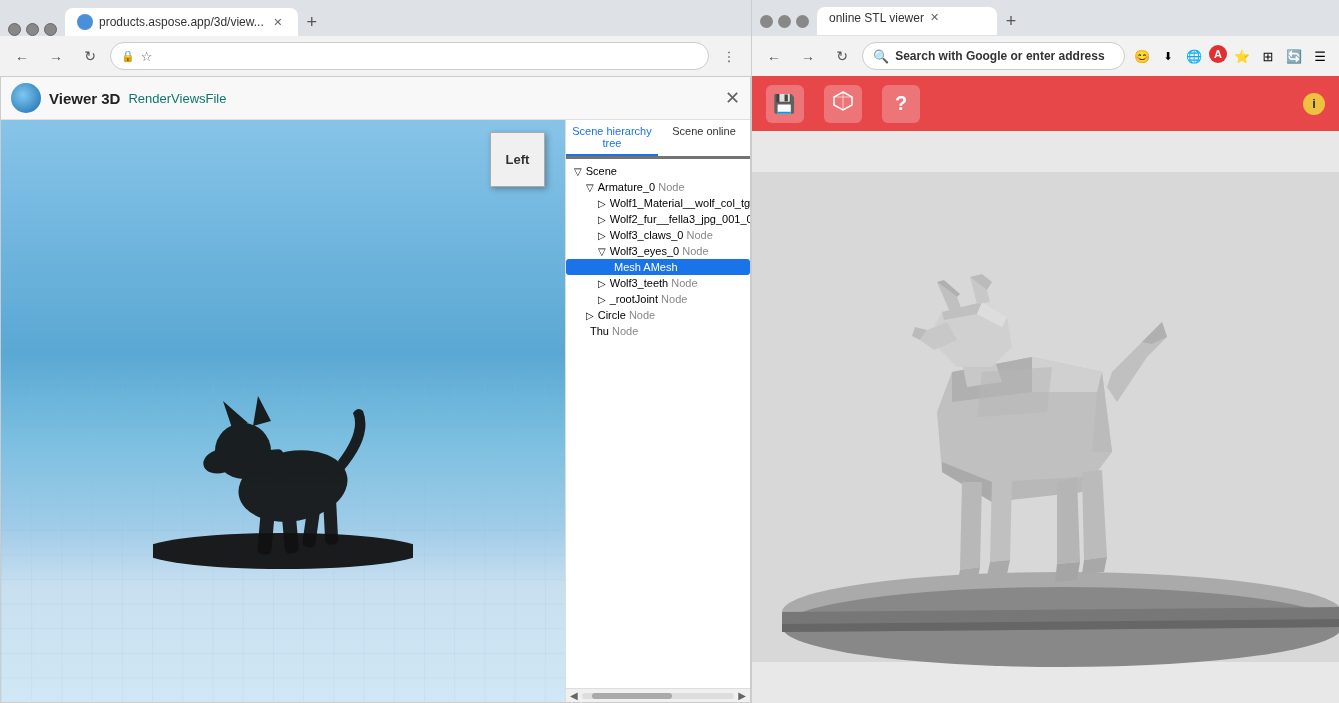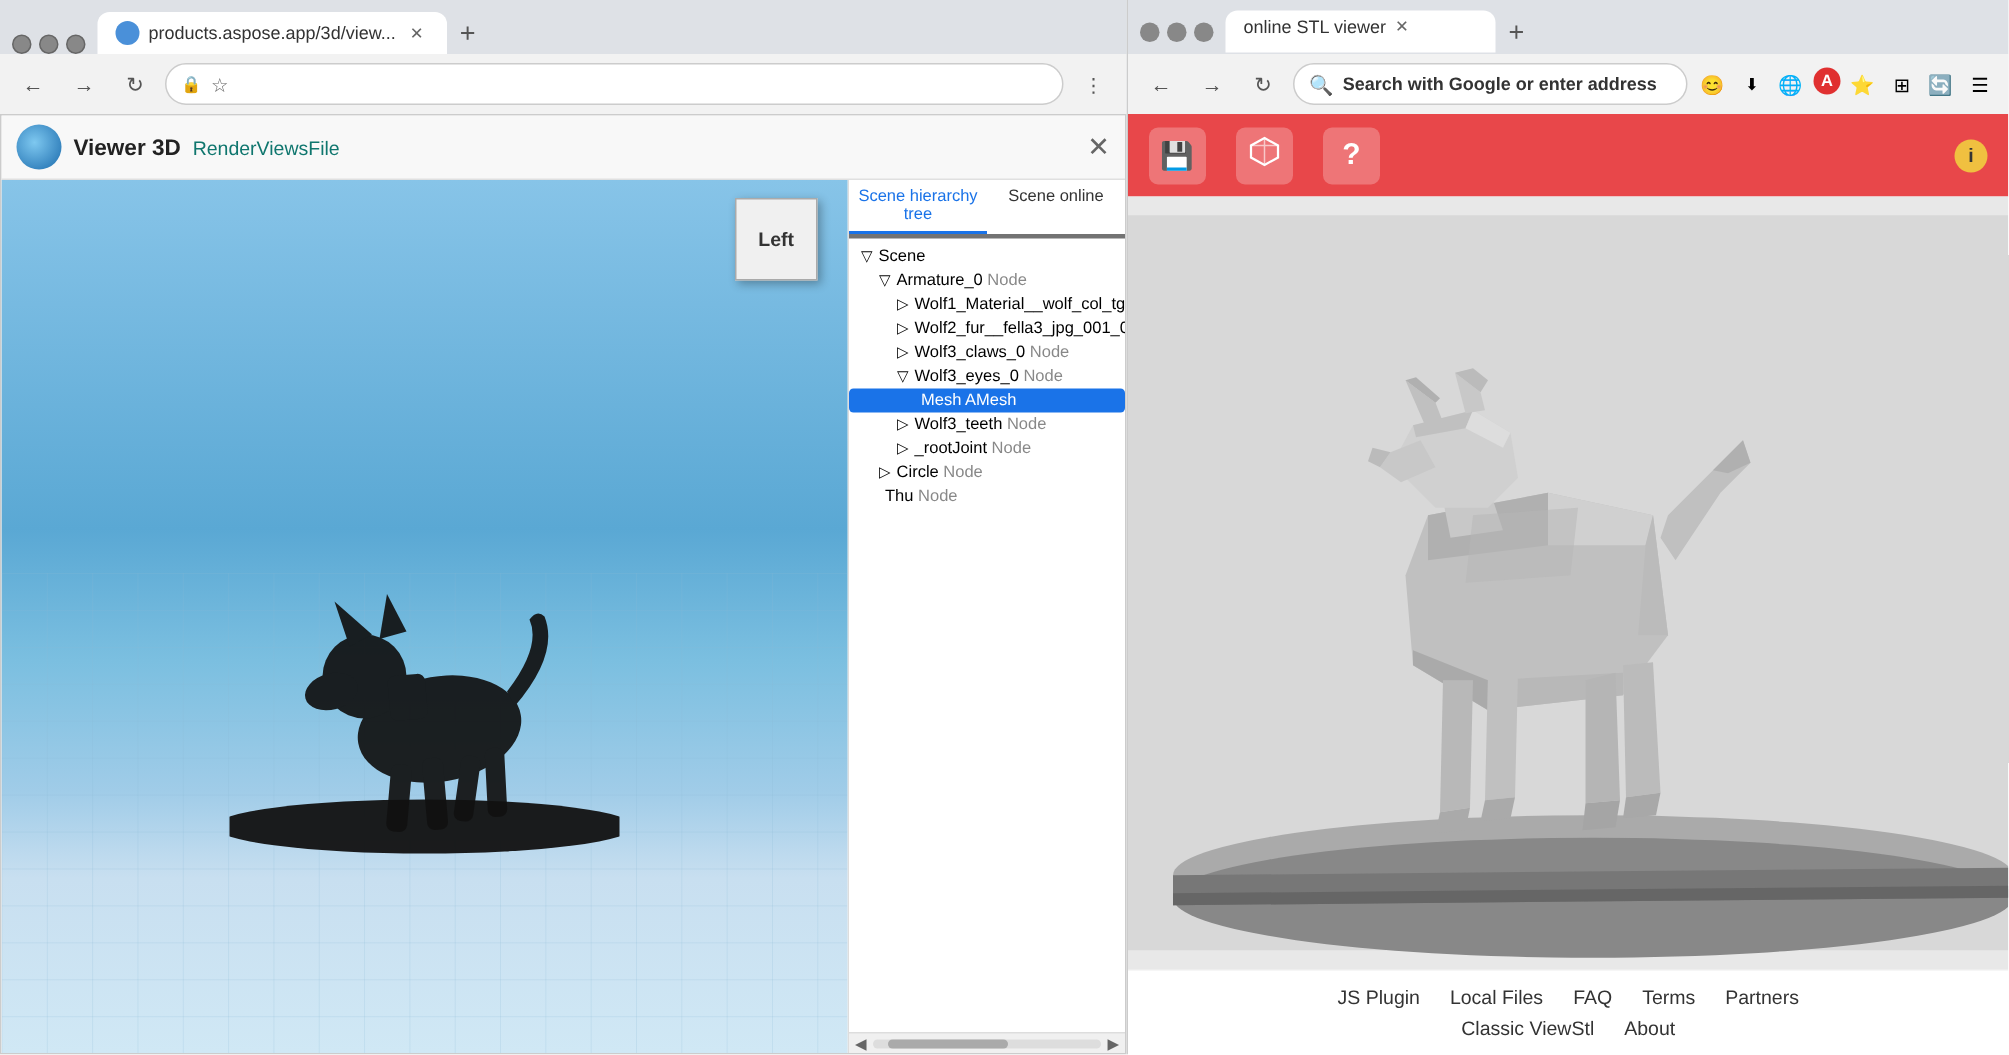--- a/index.html
+++ b/index.html
@@ -621,27 +621,14 @@
             <polygon points="305,392 328,390 325,408 303,410" fill="#a5a5a5"></polygon>
             <polygon points="330,300 350,298 355,385 332,388" fill="#bbb"></polygon>
             <polygon points="332,388 355,385 352,400 330,402" fill="#a8a8a8"></polygon>
 
             <polygon points="230,200 300,195 295,240 225,245" fill="#b5b5b5" opacity="0.5"></polygon>
           </g>
         </svg>
       </div>
     </div>
 
-    <div class="right-footer">
-      <div class="footer-links-row">
-        <a class="footer-link">JS Plugin</a>
-        <a class="footer-link">Local Files</a>
-        <a class="footer-link">FAQ</a>
-        <a class="footer-link">Terms</a>
-        <a class="footer-link">Partners</a>
-      </div>
-      <div class="footer-links-row">
-        <a class="footer-link">Classic ViewStl</a>
-        <a class="footer-link">About</a>
-      </div>
-    </div>
   </div>
 </div>
 
 </body></html>

